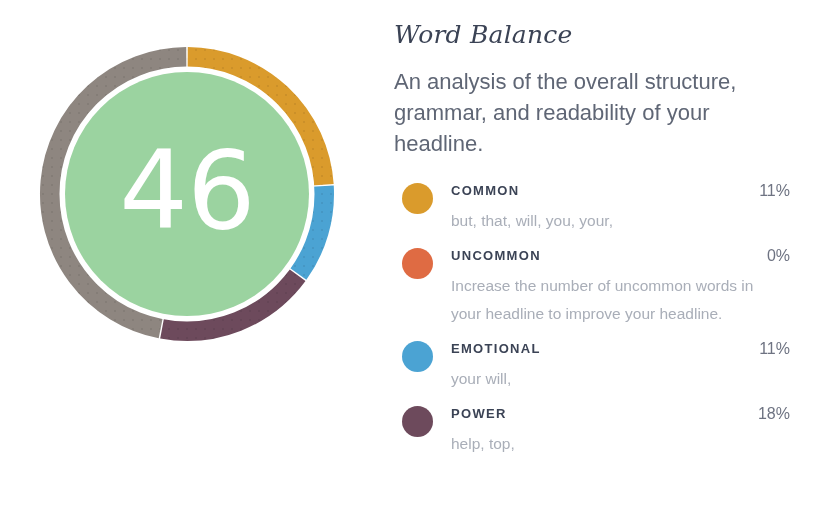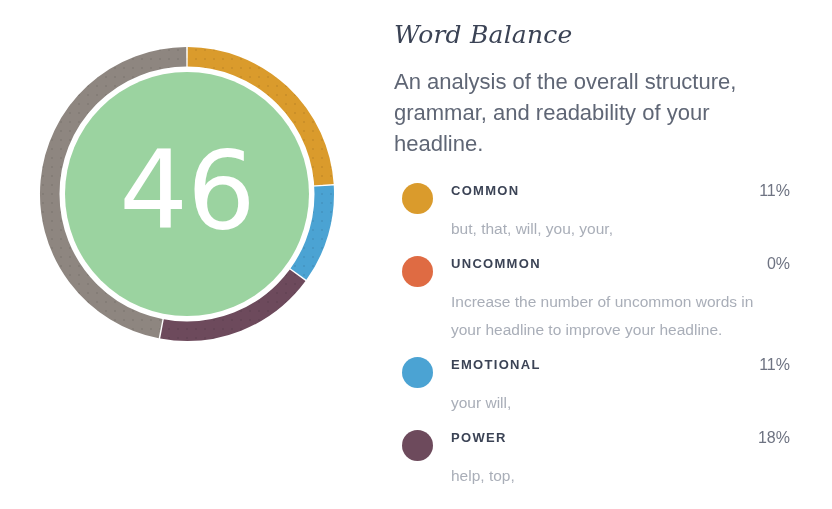--- a/index.html
+++ b/index.html
@@ -161,21 +161,21 @@
     line-height: 20px;
     white-space: nowrap;
     padding-left: 16px;
   }
 
   .legend-desc {
     font-family: "Liberation Sans", sans-serif;
     font-size: 15.5px;
     color: #A9AEB8;
     line-height: 28px;
-    margin-top: 14px;
+    margin-top: 6px;
     max-width: 330px;
   }
 </style>
 </head>
 <body>
 
 <div id="app">
 
   <div class="gauge-pane">
     <div class="gauge-wrap">

